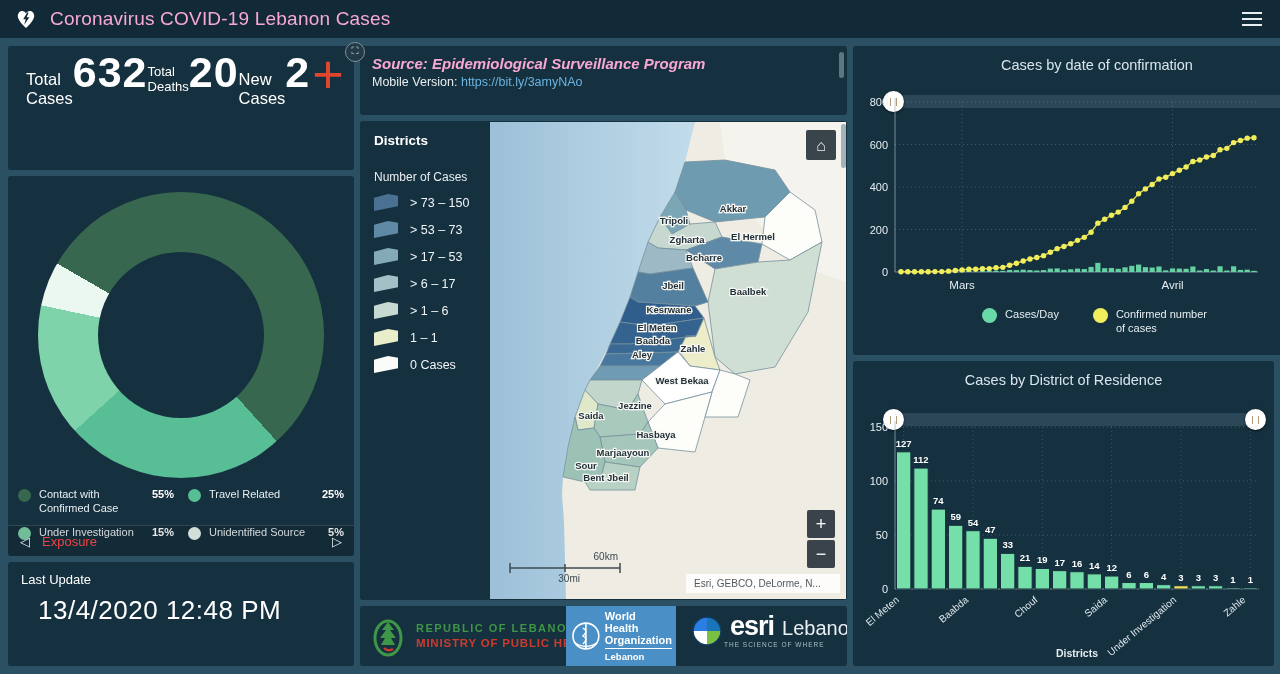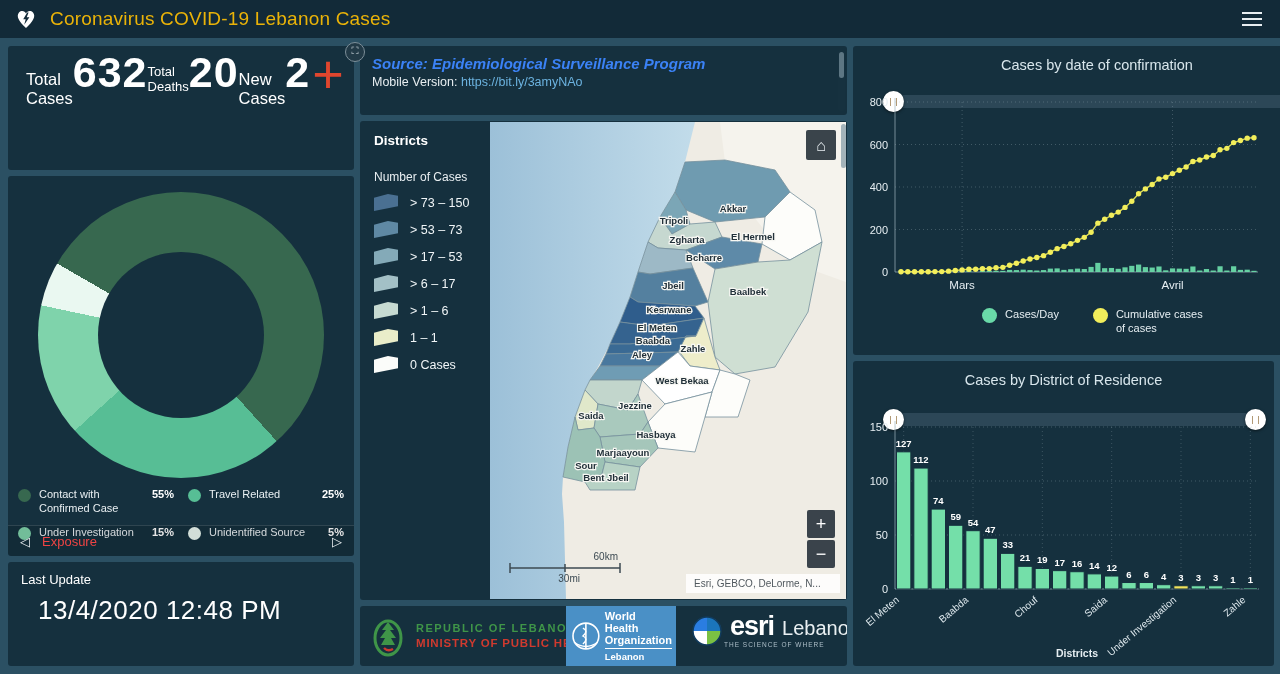--- a/index.html
+++ b/index.html
@@ -7,21 +7,21 @@
     width:1280px;height:674px;position:relative;overflow:hidden;
     background:#2b5063;font-family:"Liberation Sans",sans-serif;
     -webkit-font-smoothing:antialiased;
   }
   
   .header{
     position:absolute;left:0;top:0;width:1280px;height:40px;
     background:#122a38;display:flex;align-items:center;padding:0 14px;box-sizing:border-box;
     border-bottom:2px solid #2b5063;
   }
-  .header .title{color:#eab308;font-size:19px;font-weight:500;margin-left:12px;letter-spacing:.2px;}
+  .header .title{color:#f9a8d4;font-size:19px;font-weight:500;margin-left:12px;letter-spacing:.2px;}
   .hamburger{margin-left:auto;display:flex;flex-direction:column;gap:4px;cursor:pointer;padding:4px;}
   .hamburger span{display:block;width:20px;height:2px;background:#e8eef1;}
   
   .panel{position:absolute;background:#15303e;border-radius:3px;box-sizing:border-box;}
   #p-stats{left:8px;top:46px;width:346px;height:124px;}
   #p-donut{left:8px;top:176px;width:346px;height:380px;}
   #p-update{left:8px;top:562px;width:346px;height:104px;}
   #p-source{left:360px;top:46px;width:487px;height:69px;}
   #p-map{left:360px;top:121px;width:487px;height:479px;overflow:hidden;}
   #p-logos{left:360px;top:606px;width:487px;height:60px;overflow:hidden;}
@@ -49,21 +49,21 @@
     position:absolute;left:0;right:0;bottom:0;height:30px;
     border-top:1px solid rgba(255,255,255,.12);background:rgba(0,0,0,.10);
     display:flex;align-items:center;border-radius:0 0 3px 3px;
   }
   .donut-footer .arrow{color:#eef4f6;font-size:13px;width:34px;text-align:center;cursor:pointer;}
   .donut-footer .cap{flex:1;color:#ef4444;font-size:13px;}
   
   .lu-lbl{color:#ffffff;font-size:13px;margin:10px 0 0 13px;}
   .lu-val{color:#ffffff;font-size:26px;font-weight:500;margin:8px 0 0 30px;letter-spacing:.5px;}
   
-  .src-line1{color:#3b82f6;font-size:15px;font-weight:bold;font-style:italic;margin:9px 14px 0 12px;}
+  .src-line1{color:#f9a8d4;font-size:15px;font-weight:bold;font-style:italic;margin:9px 14px 0 12px;}
   .src-line2{color:#e8eef1;font-size:12.5px;margin:3px 14px 0 12px;}
   .src-line2 a{color:#6cb3e0;text-decoration:none;}
   .scrollbar{position:absolute;right:2px;top:4px;bottom:4px;width:7px;background:#20394733;border-radius:3px;}
   .scrollbar .thumb{position:absolute;left:1px;top:2px;width:5px;height:26px;background:#5d7683;border-radius:3px;}
   
   .map-legend-title{color:#ffffff;font-size:13.5px;font-weight:bold;margin:12px 0 0 14px;}
   .map-legend-sub{color:#e9eff2;font-size:12px;margin:22px 0 0 14px;}
   #district-legend-list{margin:10px 0 0 14px;}
   .leg-row{display:flex;align-items:center;margin-bottom:10px;}
   .leg-swatch{width:24px;height:17px;clip-path:polygon(0 22%,58% 0,100% 10%,100% 72%,0 100%);}
@@ -484,21 +484,21 @@
       <circle cx="388.21153846153845" cy="48.125" r="2.7" fill="#f2ee5b"></circle>
       <circle cx="395" cy="47.70000000000002" r="2.7" fill="#f2ee5b"></circle>
     </svg>
   <div class="legend1" id="c1-legend">
       <div class="lg-item">
         <div class="lg-dot" style="background:#69d9a8"></div>
         <div class="lg-lbl">Cases/Day</div>
       </div>
       <div class="lg-item">
         <div class="lg-dot" style="background:#f2ee5b"></div>
-        <div class="lg-lbl">Cumulative cases of cases</div>
+        <div class="lg-lbl">Confirmed number of cases</div>
       </div>
     </div>
 </div>
 
 <div class="panel" id="p-chart2">
   <div class="chart-title">Cases by District of Residence</div>
   <div class="slider">
     <div class="track"></div>
     <div class="handle left">
         <div class="grip"></div>

